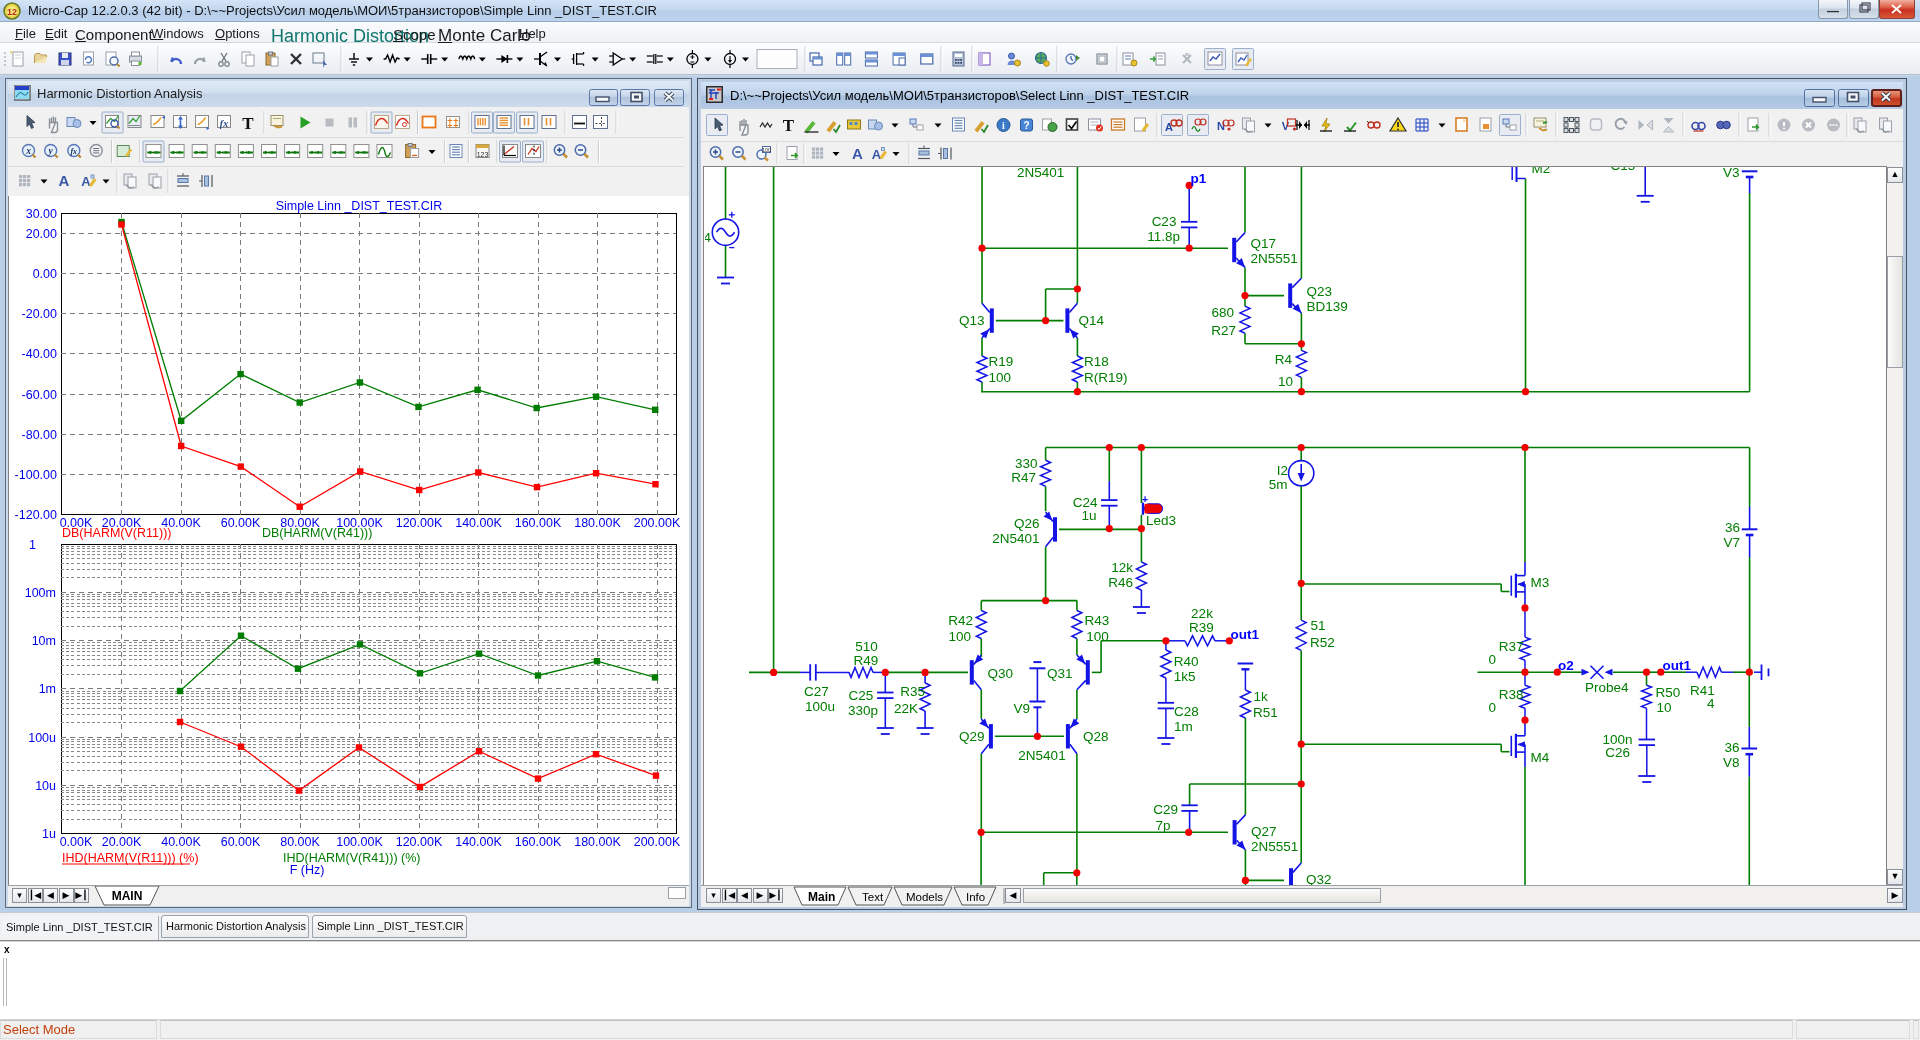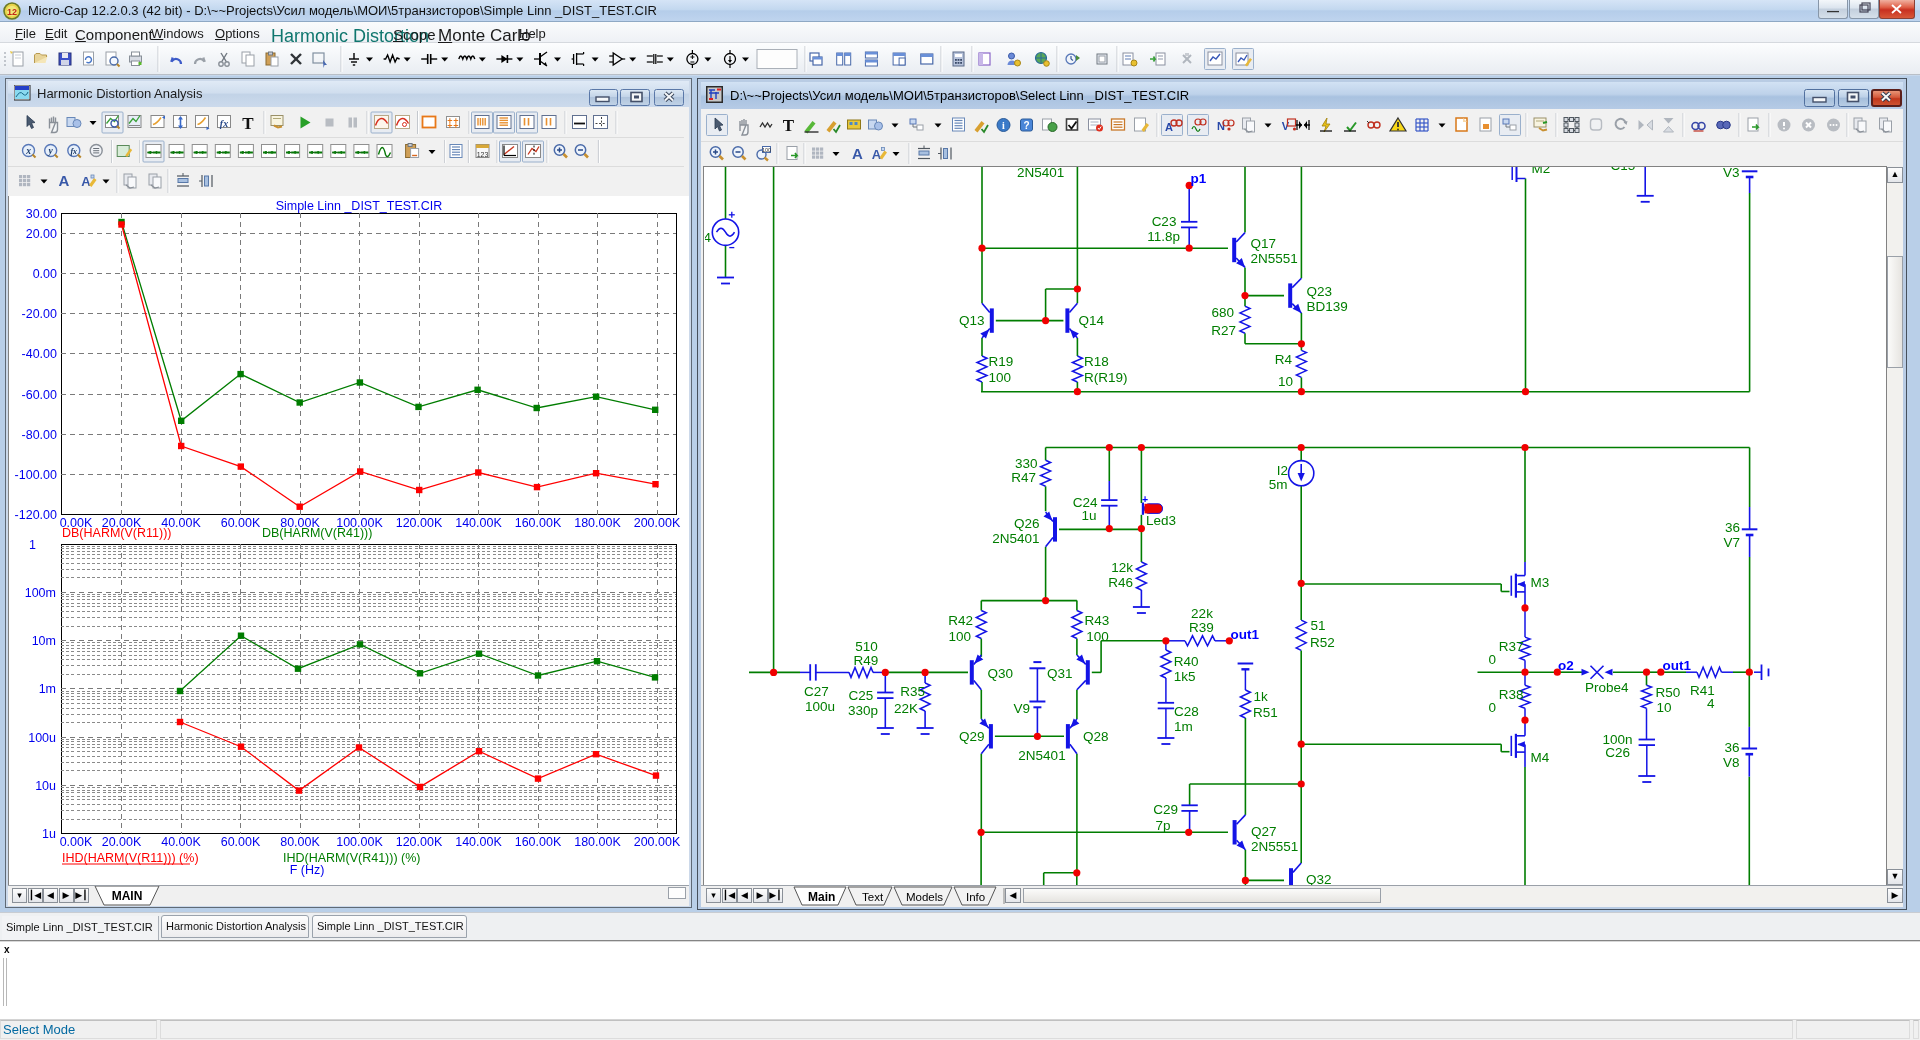--- a/index.html
+++ b/index.html
@@ -1294,16 +1294,16 @@
 <div class="abs" style="left:1887px;top:888px;width:16px;height:15px;background:linear-gradient(#fdfdfd,#e4e6ea);border:1px solid #8a9098"></div>
 <div class="abs" style="left:1887px;top:889.5px;width:16px;text-align:center;font-size:9px;color:#000">▶</div>
 <div class="abs" style="left:0;top:912px;width:1920px;height:28px;background:#eef0f2;border-top:1px solid #c8ccd2"></div>
 <div class="abs" style="left:2px;top:916px;width:157px;height:24px;background:#f2f3f5;border-right:1px solid #aab0b8;font-size:11px;color:#111;padding:5px 0 0 4px;white-space:nowrap;overflow:hidden">Simple Linn _DIST_TEST.CIR</div>
 <div class="abs" style="left:161px;top:915px;width:148px;height:23px;background:linear-gradient(#fdfdfd,#ececee);border:1px solid #9aa2ac;border-radius:3px 3px 0 0;font-size:11px;color:#111;padding:4px 0 0 4px;white-space:nowrap;overflow:hidden">Harmonic Distortion Analysis</div>
 <div class="abs" style="left:312px;top:915px;width:155px;height:23px;background:linear-gradient(#fdfdfd,#ececee);border:1px solid #9aa2ac;border-radius:3px 3px 0 0;font-size:11px;color:#111;padding:4px 0 0 4px;white-space:nowrap;overflow:hidden">Simple Linn _DIST_TEST.CIR</div>
 <div class="abs" style="left:0;top:940px;width:1920px;height:79px;background:#fff;border-top:2px groove #d8d8d8"></div>
 <div class="abs" style="left:4px;top:944px;font-size:10px;font-weight:bold;color:#000">x</div>
 <div class="abs" style="left:3px;top:958px;width:4px;height:48px;border-left:1px solid #b8b8b8;border-right:1px solid #b8b8b8"></div>
 <div class="abs" style="left:0;top:1019px;width:1920px;height:21px;background:#f0f0f0;border-top:1px solid #d4d4d4"></div>
-<div class="abs" style="left:3px;top:1022px;font-size:13px;color:#0369a1">Select Mode</div>
+<div class="abs" style="left:3px;top:1022px;font-size:13px;color:#c2410c">Select Mode</div>
 <div class="abs" style="left:0px;top:1020px;width:157px;height:19px;border:1px solid #dcdcdc;border-top-color:#c0c0c0"></div>
 <div class="abs" style="left:160px;top:1020px;width:1633px;height:19px;border:1px solid #dcdcdc;border-top-color:#c0c0c0"></div>
 <div class="abs" style="left:1796px;top:1020px;width:114px;height:19px;border:1px solid #dcdcdc;border-top-color:#c0c0c0"></div>
 <div class="abs" style="left:1913px;top:1020px;width:6px;height:19px;border:1px solid #dcdcdc;border-top-color:#c0c0c0"></div>
 </body></html>

